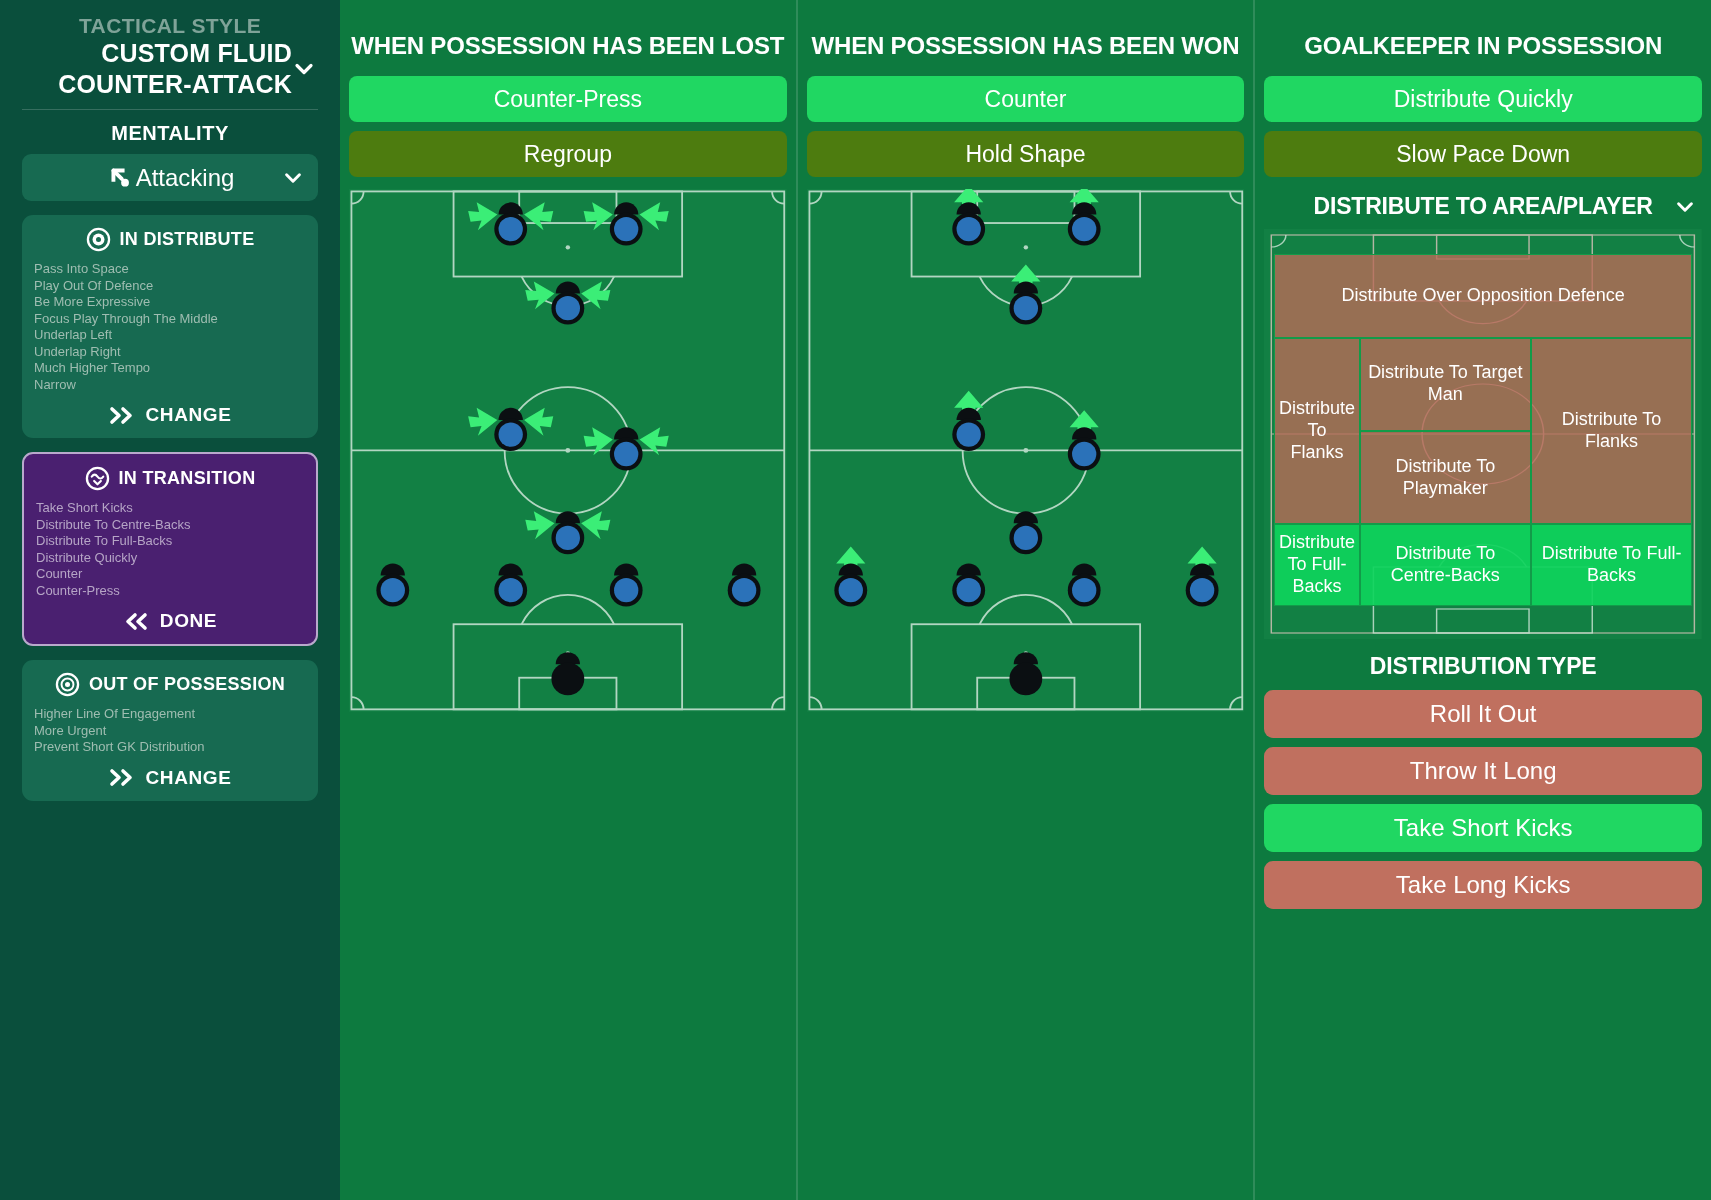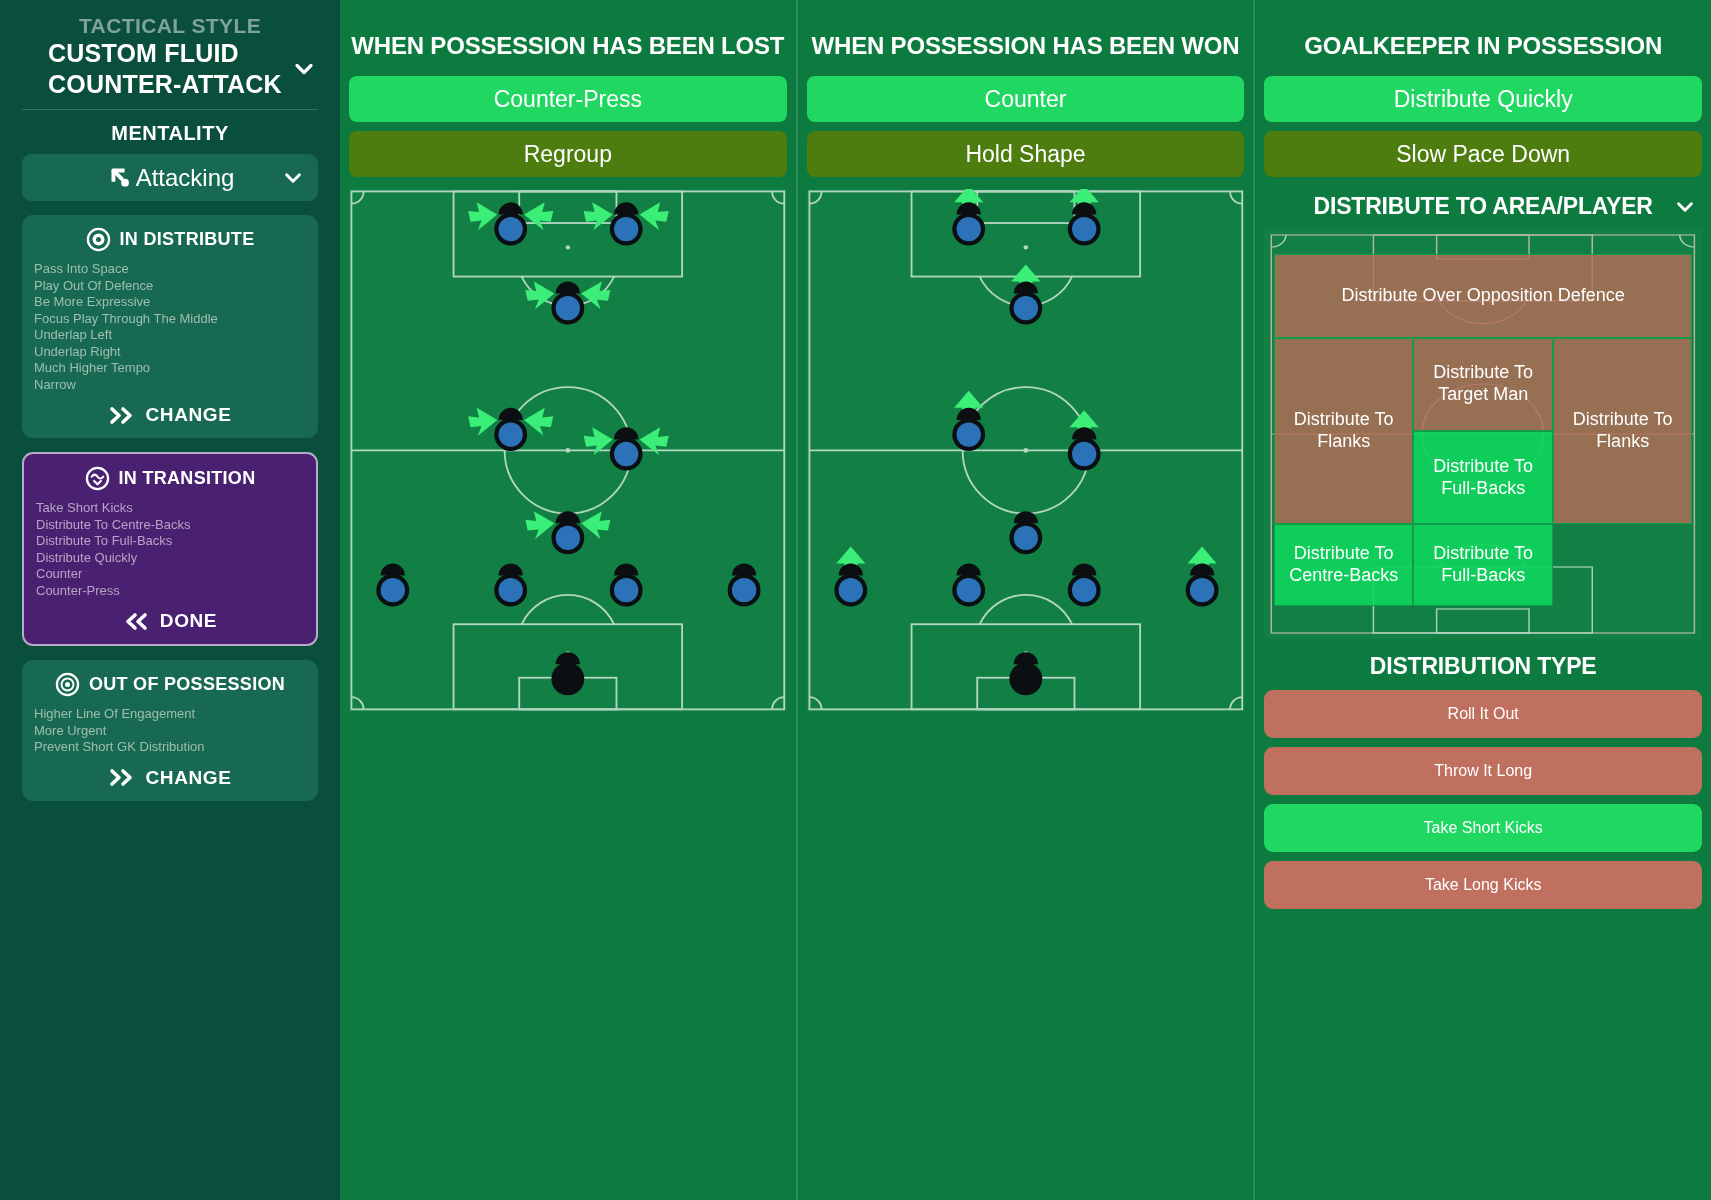--- a/index.html
+++ b/index.html
@@ -28,21 +28,21 @@
   }
   .ts-label {
     text-align: center;
     color: #7fa398;
     font-size: 21px;
     font-weight: bold;
     letter-spacing: .4px;
   }
   .ts-name-row {
     position: relative;
-    text-align: left;
+    text-align: right;
     padding: 0 26px;
   }
   .ts-name {
     color: #ffffff;
     font-size: 25px;
     font-weight: bold;
     line-height: 1.22;
     letter-spacing: .2px;
   }
   .ts-chevron {
@@ -193,21 +193,21 @@
     position: relative;
     width: 100%;
     height: 410px;
   }
   .dist-pitch svg.bg { position: absolute; inset: 0; width: 100%; height: 100%; }
   .zone-grid {
     position: absolute;
     left: 2.2%; top: 6%;
     width: 95.6%; height: 86%;
     display: grid;
-    grid-template-columns: 1fr 1fr 1fr;
+    grid-template-columns: 1fr;
     grid-template-rows: 84px 1fr 1fr 82px;
   }
   .zone {
     border: 1px solid #129b49;
     display: flex;
     align-items: center;
     justify-content: center;
     text-align: center;
     color: #ffffff;
     font-size: 18px;
@@ -229,21 +229,21 @@
     margin: 14px 0 10px 0;
     letter-spacing: -0.2px;
   }
   .type-btn {
     height: 48px;
     border-radius: 9px;
     display: flex;
     align-items: center;
     justify-content: center;
     color: #fff;
-    font-size: 16px;
+    font-size: 24px;
     margin-bottom: 9px;
     cursor: pointer;
     user-select: none;
   }
   .type-btn.on  { background: #20d762; }
   .type-btn.off { background: #c0705f; }
 </style>
 </head>
 <body>
 
@@ -558,20 +558,21 @@
           </g>
         </svg>
 
         <div class="zone-grid">
           <div class="zone red span3">Distribute Over Opposition Defence</div>
 
           <div class="zone red tall">Distribute To Flanks</div>
           <div class="zone red">Distribute To Target Man</div>
           <div class="zone red tall">Distribute To Flanks</div>
 
+          <div class="zone red">Distribute To Playmaker</div>
 
           <div class="zone green">Distribute To Full-Backs</div>
           <div class="zone green">Distribute To Centre-Backs</div>
           <div class="zone green">Distribute To Full-Backs</div>
         </div>
       </div>
 
       <div class="dist-type-title">DISTRIBUTION TYPE</div>
 
       <div class="type-btn off">Roll It Out</div>

